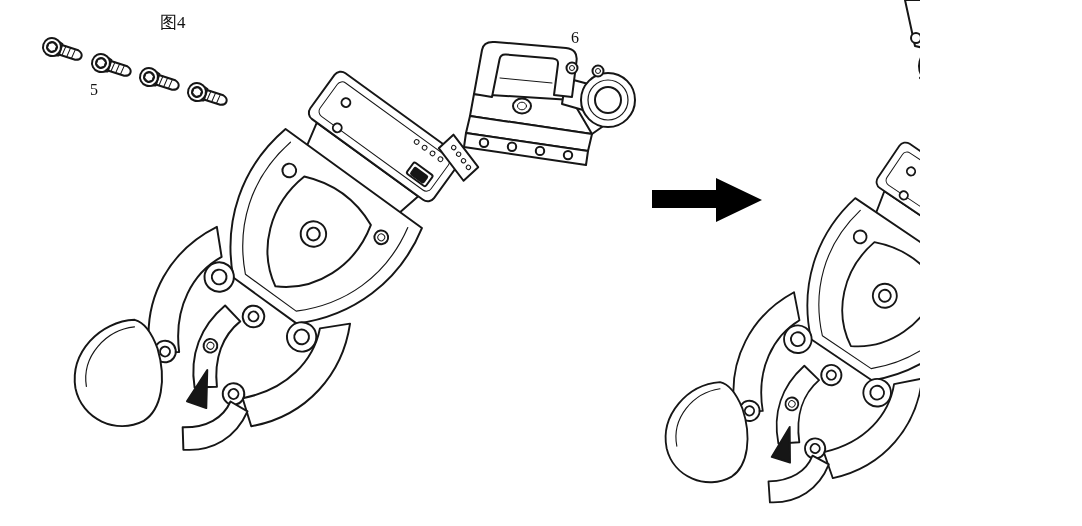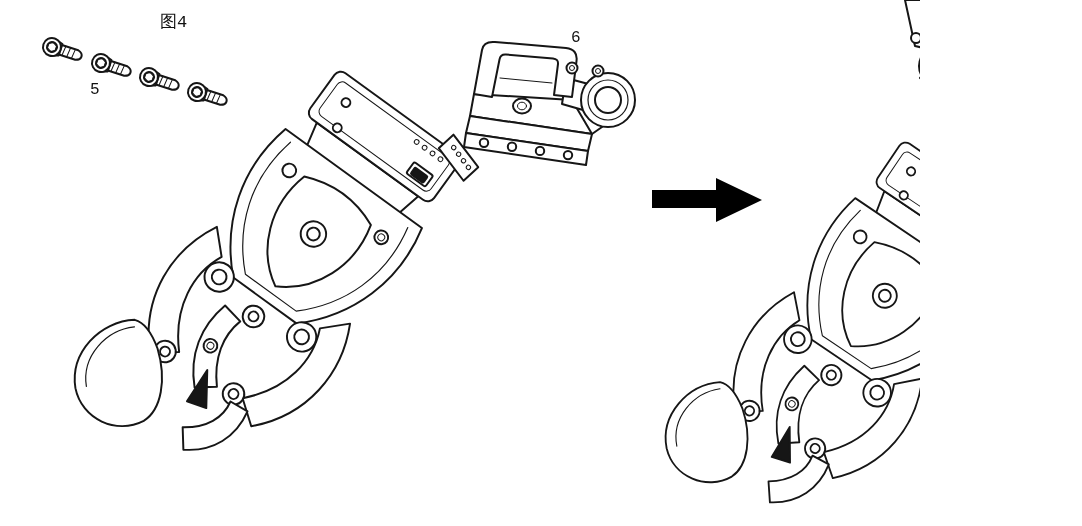--- a/index.html
+++ b/index.html
@@ -1,21 +1,21 @@
 <!DOCTYPE html>
 <html><head>
 <meta charset="utf-8">
 <style>
   html,body{margin:0;padding:0;background:#fff;}
   .stage{
     position:relative;
     width:920px;height:526px;
     background:#ffffff;
     overflow:hidden;
-    font-family:Liberation Mono, monospace;
+    font-family:Liberation Serif, serif;
   }
   .stage svg{position:absolute;inset:0;display:block;}
   .lbl{
     position:absolute;
     color:#111;
     font-size:16px;
     line-height:1;
     user-select:none;
   }
   .lbl.fig{left:160px;top:14px;font-size:17px;}

